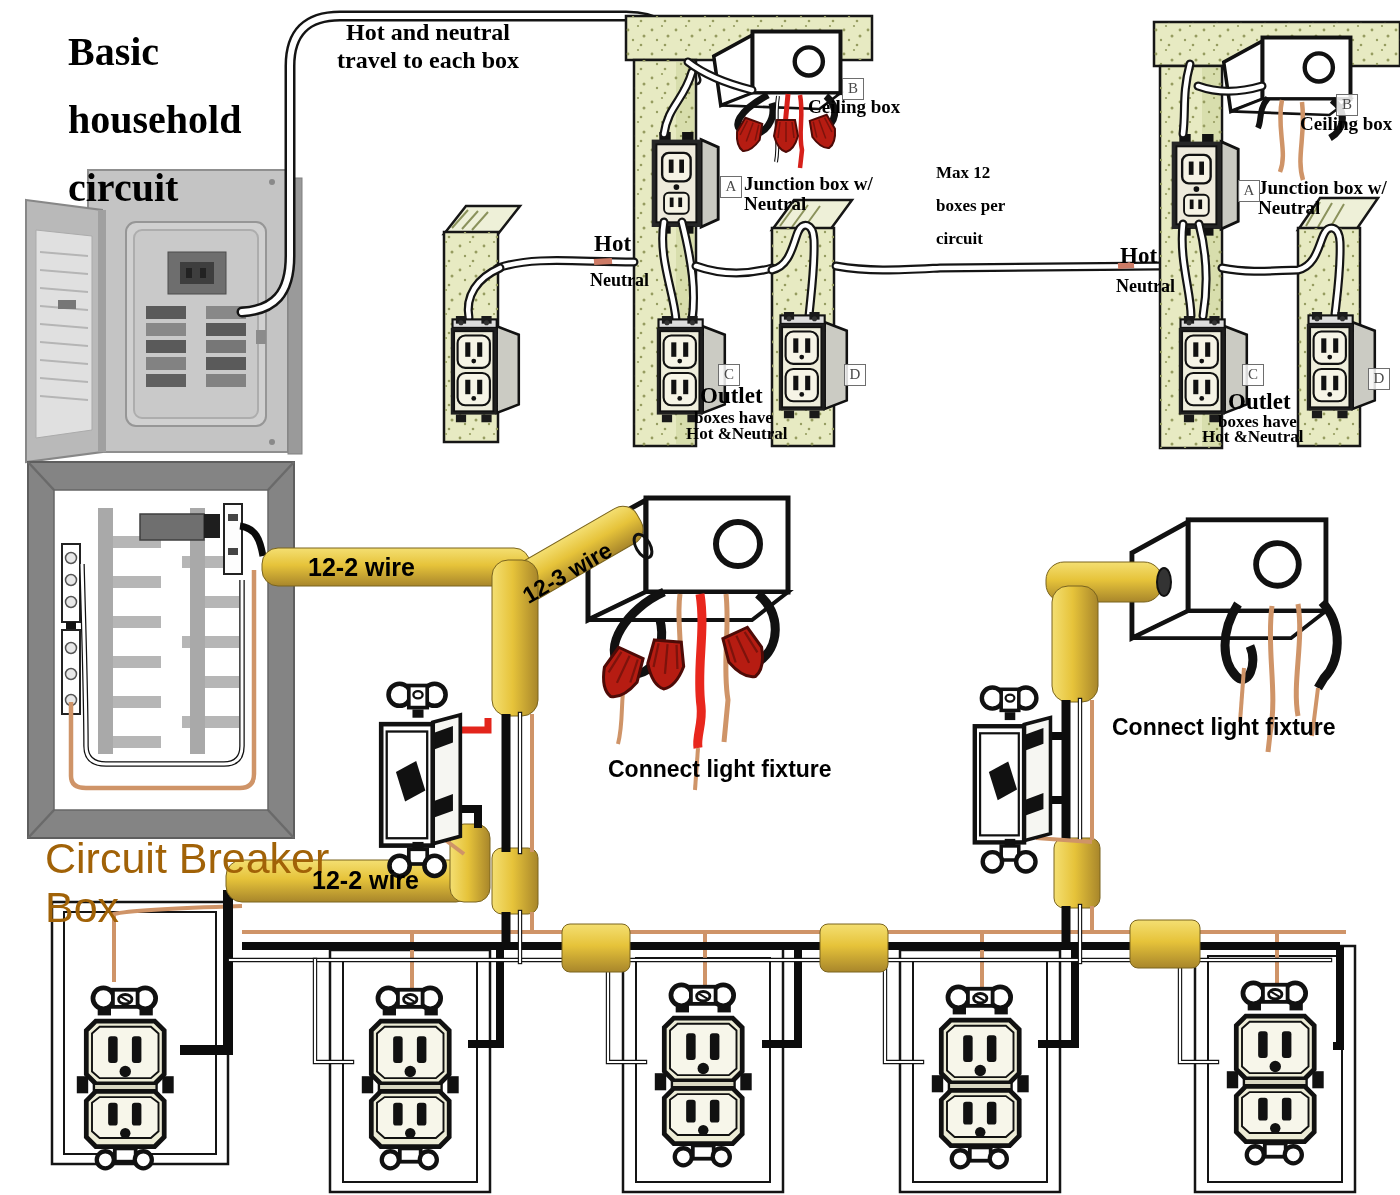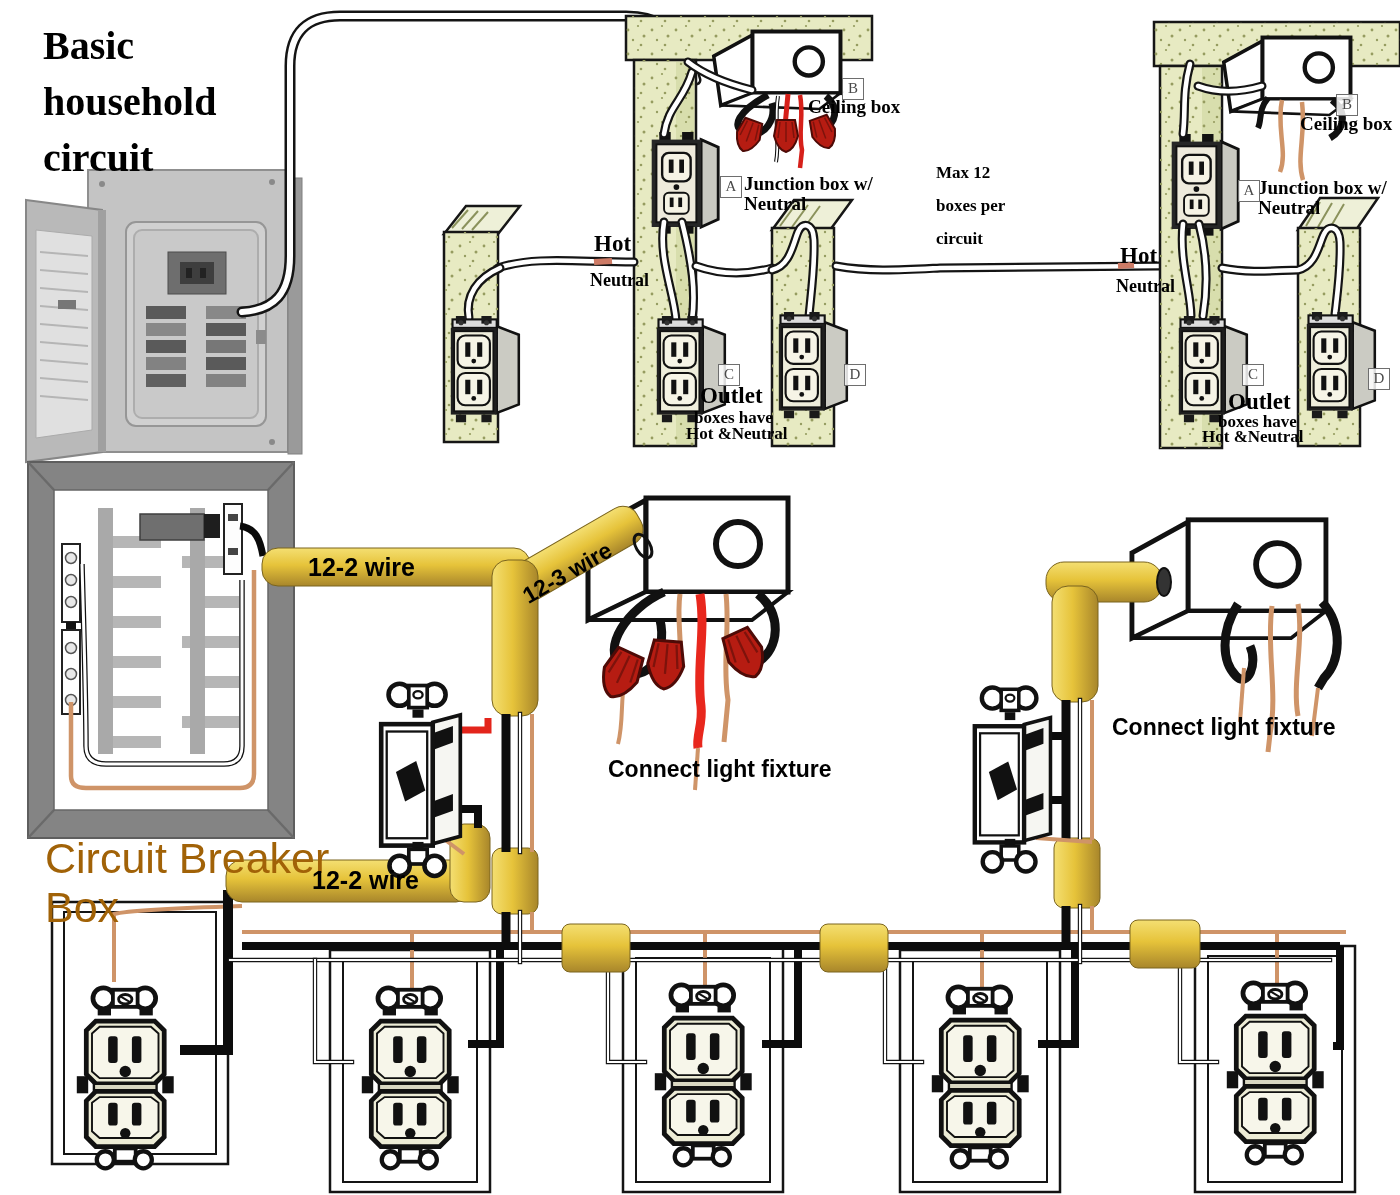--- a/index.html
+++ b/index.html
@@ -465,23 +465,25 @@
 
 <g>
   <use href="#dfront" transform="translate(73,985) scale(0.95)"></use>
   <use href="#dfront" transform="translate(358,985) scale(0.95)"></use>
   <use href="#dfront" transform="translate(651,982) scale(0.95)"></use>
   <use href="#dfront" transform="translate(928,984) scale(0.95)"></use>
   <use href="#dfront" transform="translate(1223,980) scale(0.95)"></use>
 </g>
 </svg>
 
-<div class="lbl" style="left:43px;top:18px;width:260px;font-size:40px;line-height:56px;">Basic
+<div class="lbl" style="left:68px;top:18px;width:260px;font-size:40px;line-height:68px;">Basic
 household
 circuit</div>
+<div class="lbl" style="left:288px;top:18px;width:280px;font-size:24px;line-height:28px;text-align:center;">Hot and neutral
+travel to each box</div>
 <div class="lbl" style="left:936px;top:156px;width:140px;font-size:17px;line-height:33px;">Max 12
 boxes per
 circuit</div>
 
 <div class="lbl" style="left:594px;top:231px;font-size:23px;">Hot</div>
 <div class="lbl" style="left:590px;top:270px;font-size:18px;">Neutral</div>
 <div class="lbl" style="left:808px;top:96px;font-size:19px;">Ceiling box</div>
 <div class="badge" style="left:842px;top:78px;">B</div>
 <div class="lbl" style="left:744px;top:174px;font-size:19px;line-height:20px;">Junction box w/
 Neutral</div>

